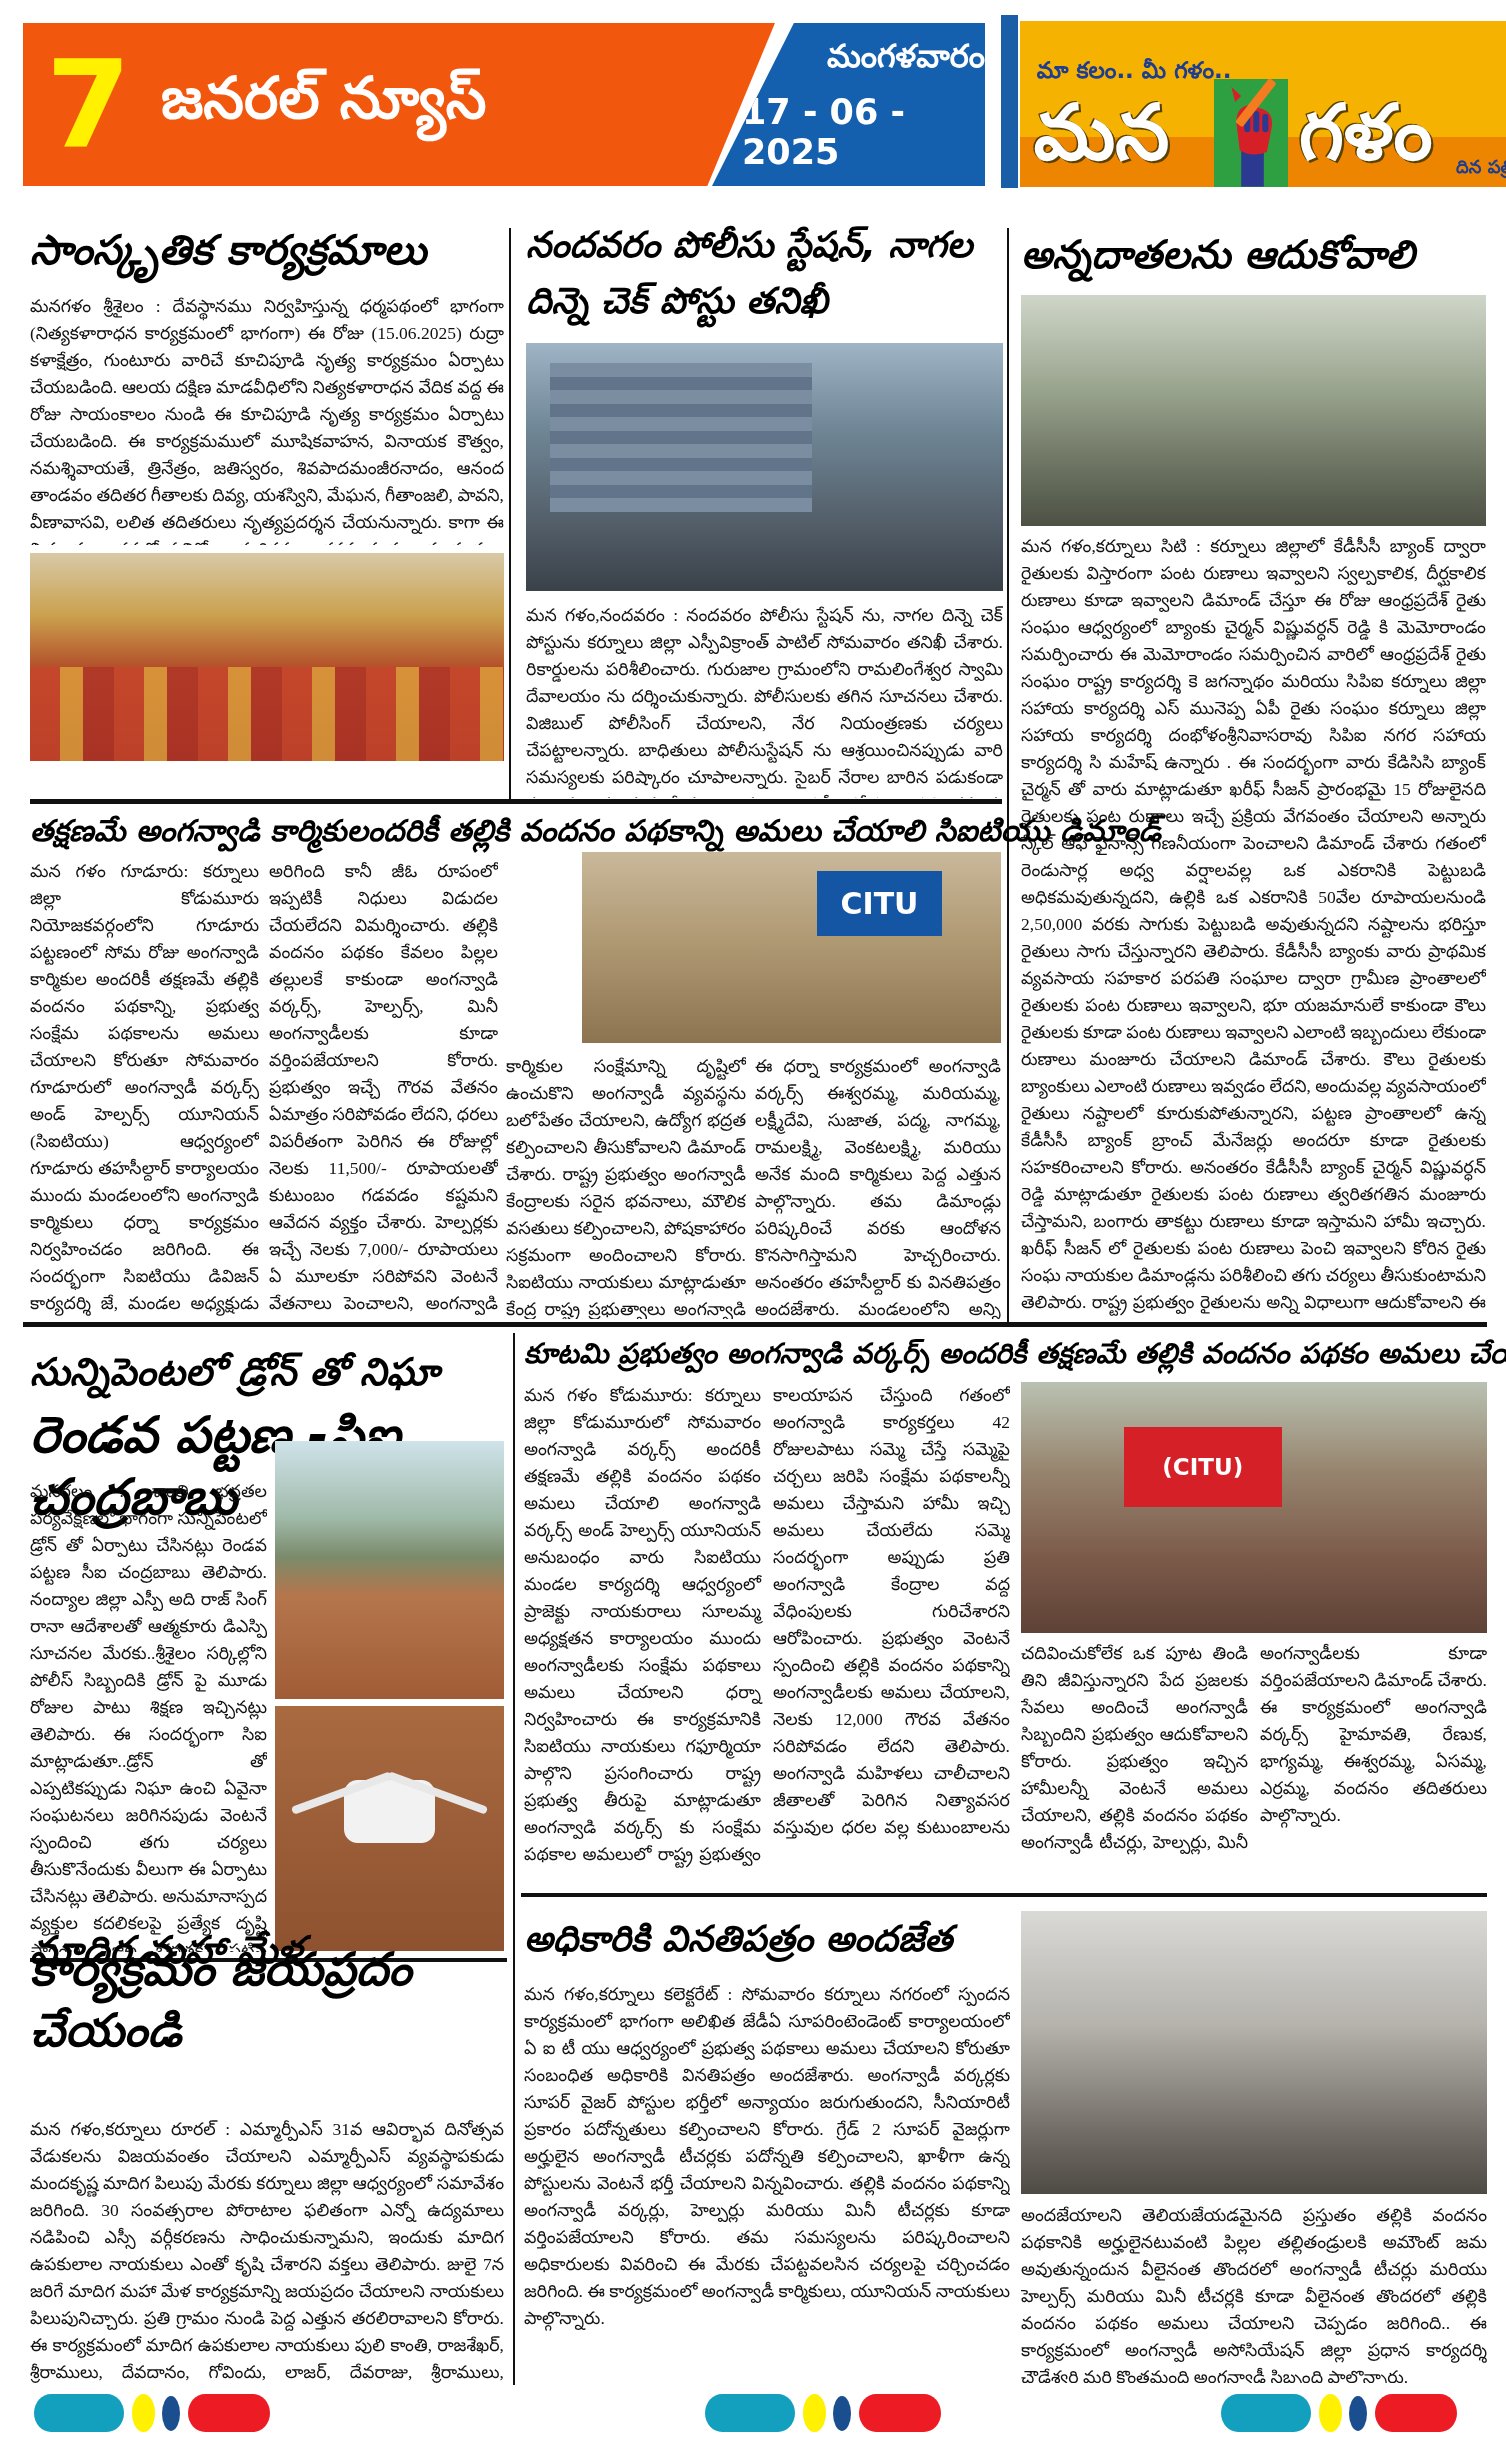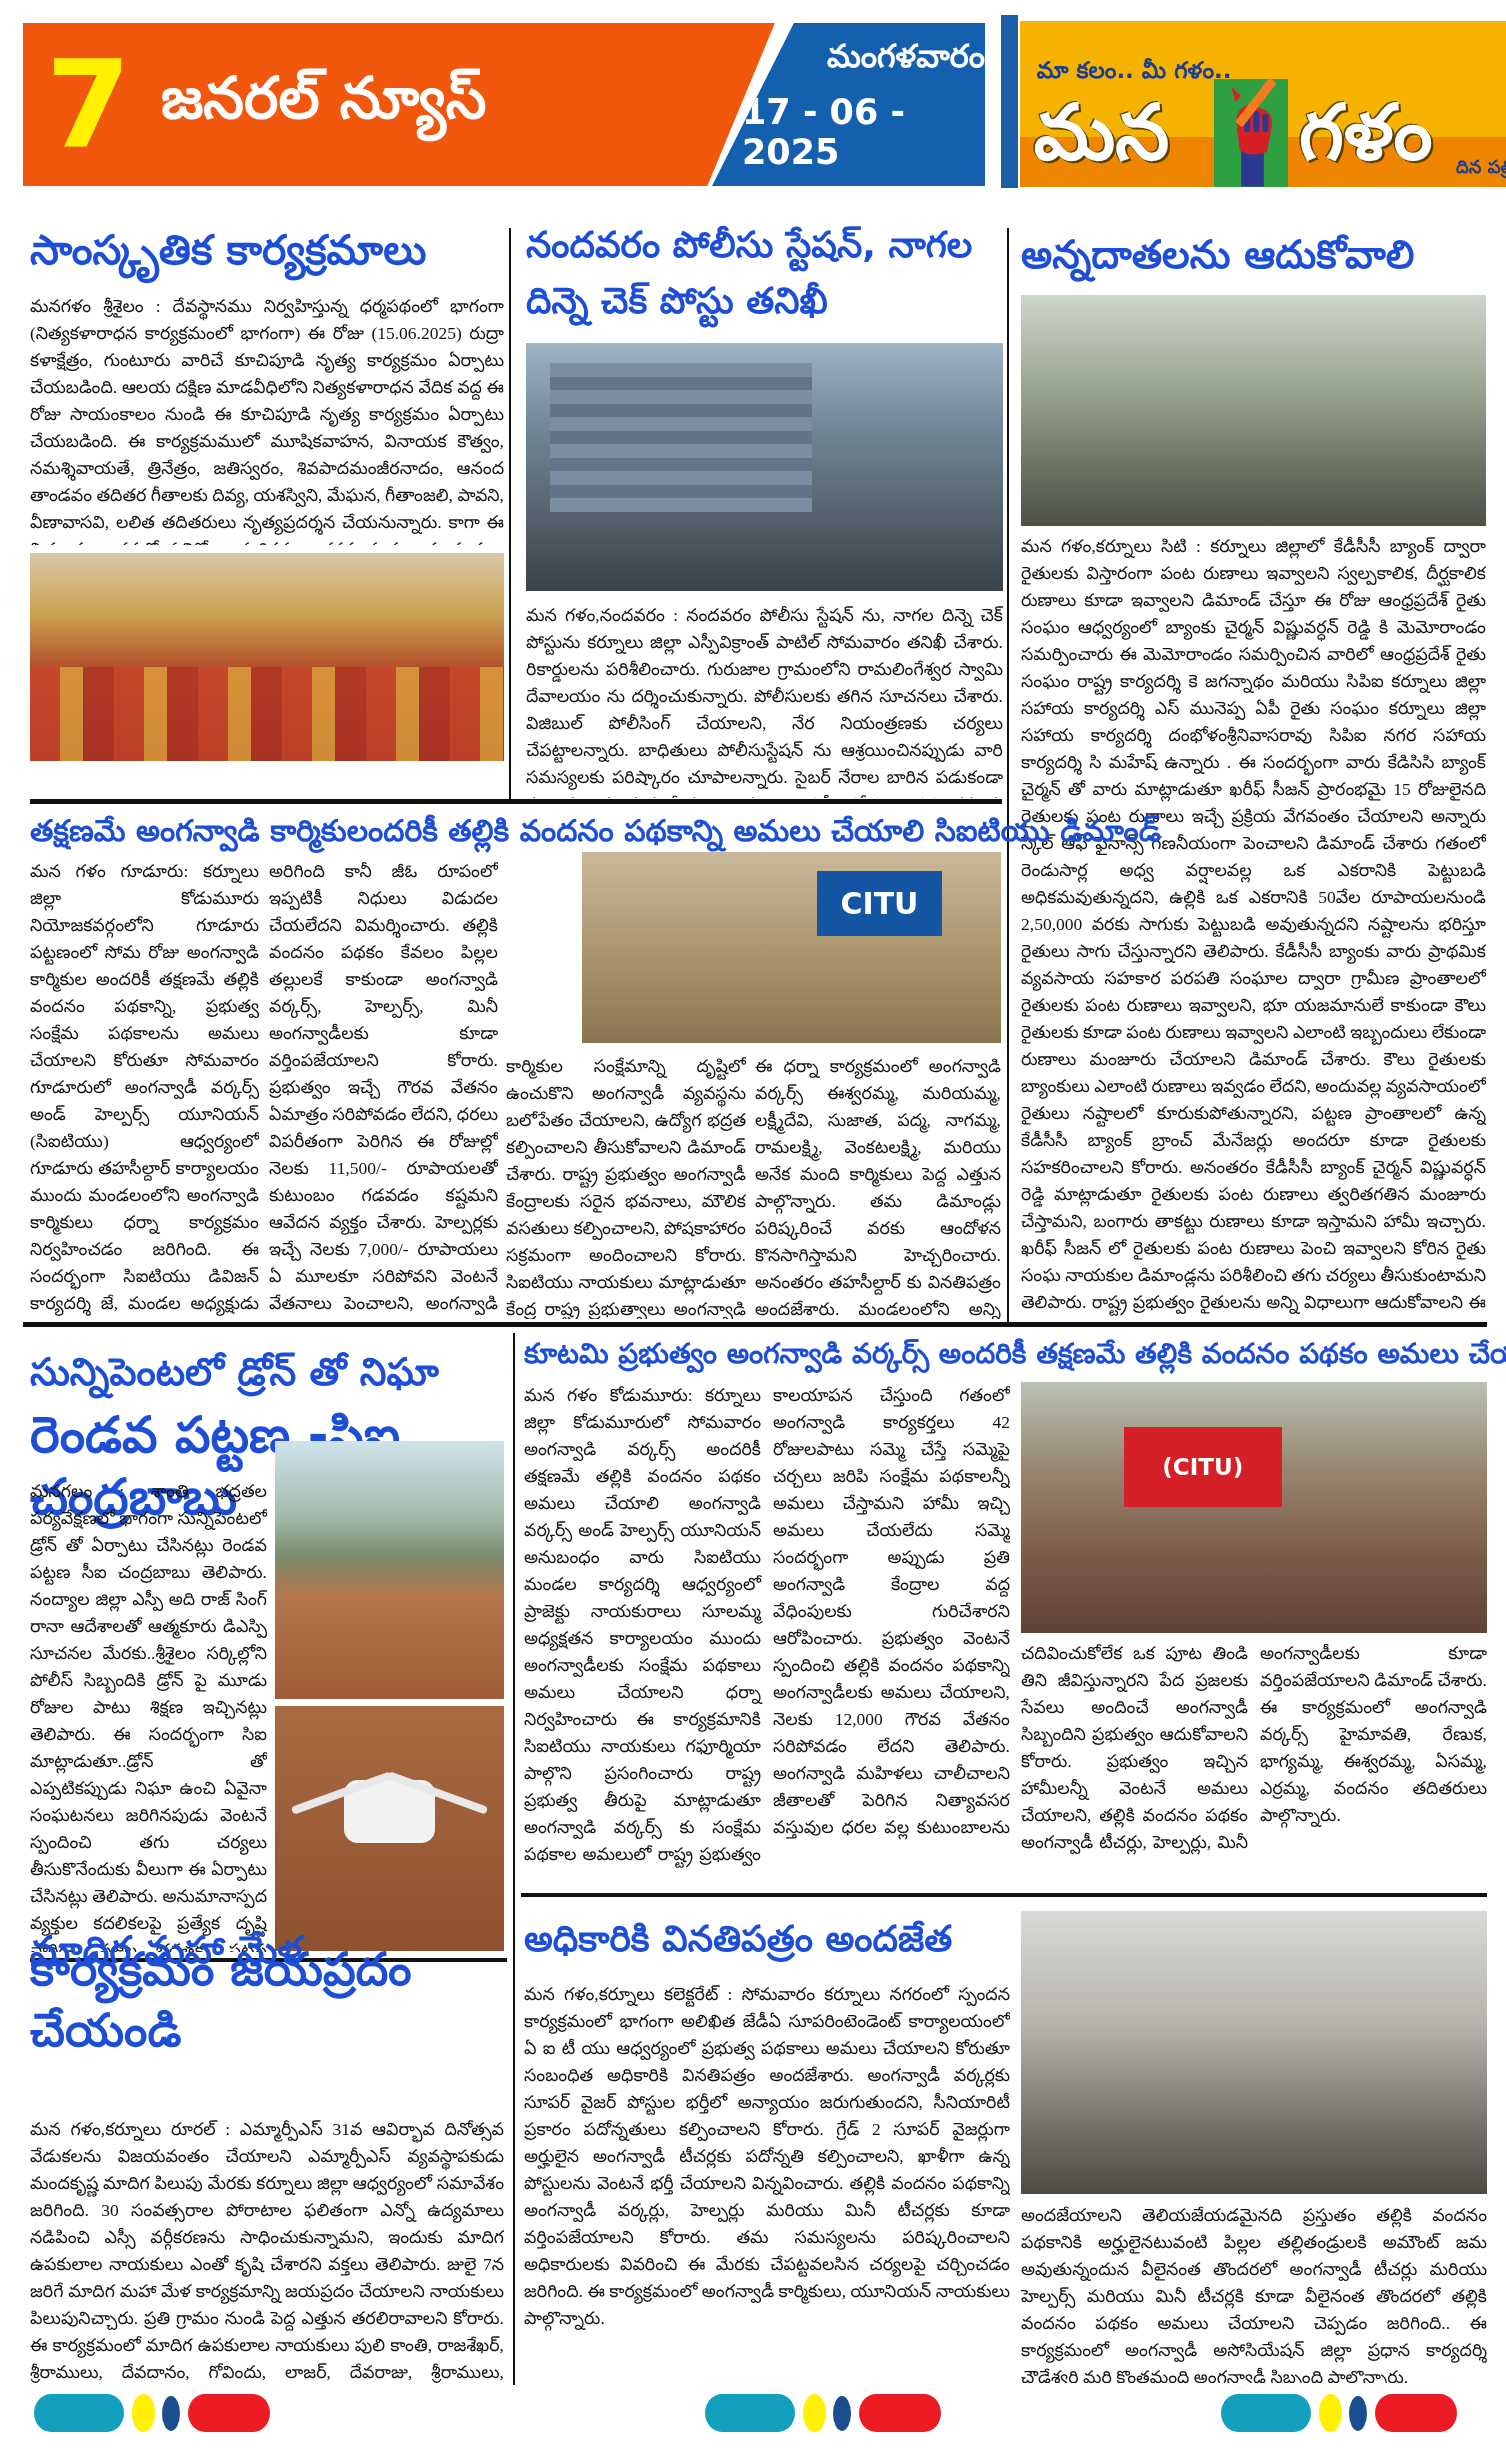--- a/index.html
+++ b/index.html
@@ -30,21 +30,21 @@
   .logo-title2 { position:absolute; left:279px; top:67px; color:#ffffff; font-size:77px; font-weight:bold;
     font-family:"DejaVu Sans",sans-serif; text-shadow:2.3px 2.3px 0 #5a4100, -1.5px -1.5px 0 #5a4100; }
   .logo-sub { position:absolute; right:12px; bottom:4.6px; color:#1D3D91; font-size:18px; font-weight:bold;
     font-family:"DejaVu Sans",sans-serif; }
 
   
   .vrule { position:absolute; width:2.3px; background:#111; }
   .hrule { position:absolute; height:4.6px; background:#111; }
 
   
-  .headline { position:absolute; color:#1d4ed8; font-weight:bold; font-family:"DejaVu Sans",sans-serif; line-height:1.35; }
+  .headline { position:absolute; color:#000000; font-weight:bold; font-family:"DejaVu Sans",sans-serif; line-height:1.35;font-style:italic; }
   .body-txt { position:absolute; color:#111; font-size:17.5px; line-height:27px; text-align:justify; overflow:hidden; }
   .two-col { column-count:2; column-gap:12px; }
 
   
   .photo { position:absolute; overflow:hidden; }
   .ph-dance { background:linear-gradient(180deg,#d8c9a8 0%,#caa14e 30%,#b3502a 55%,#8a2f1d 100%); }
   .ph-dance .stage { position:absolute; left:0; bottom:0; width:100%; height:45%;
     background:repeating-linear-gradient(90deg,#c9452b 0 30px,#e0a23c 30px 53px,#b03326 53px 84px); opacity:.8; }
   .ph-police { background:linear-gradient(180deg,#9fb4c4 0%,#6f8696 35%,#55616c 70%,#3a4149 100%); }
   .ph-police .wall { position:absolute; left:5%; top:8%; width:55%; height:60%;

